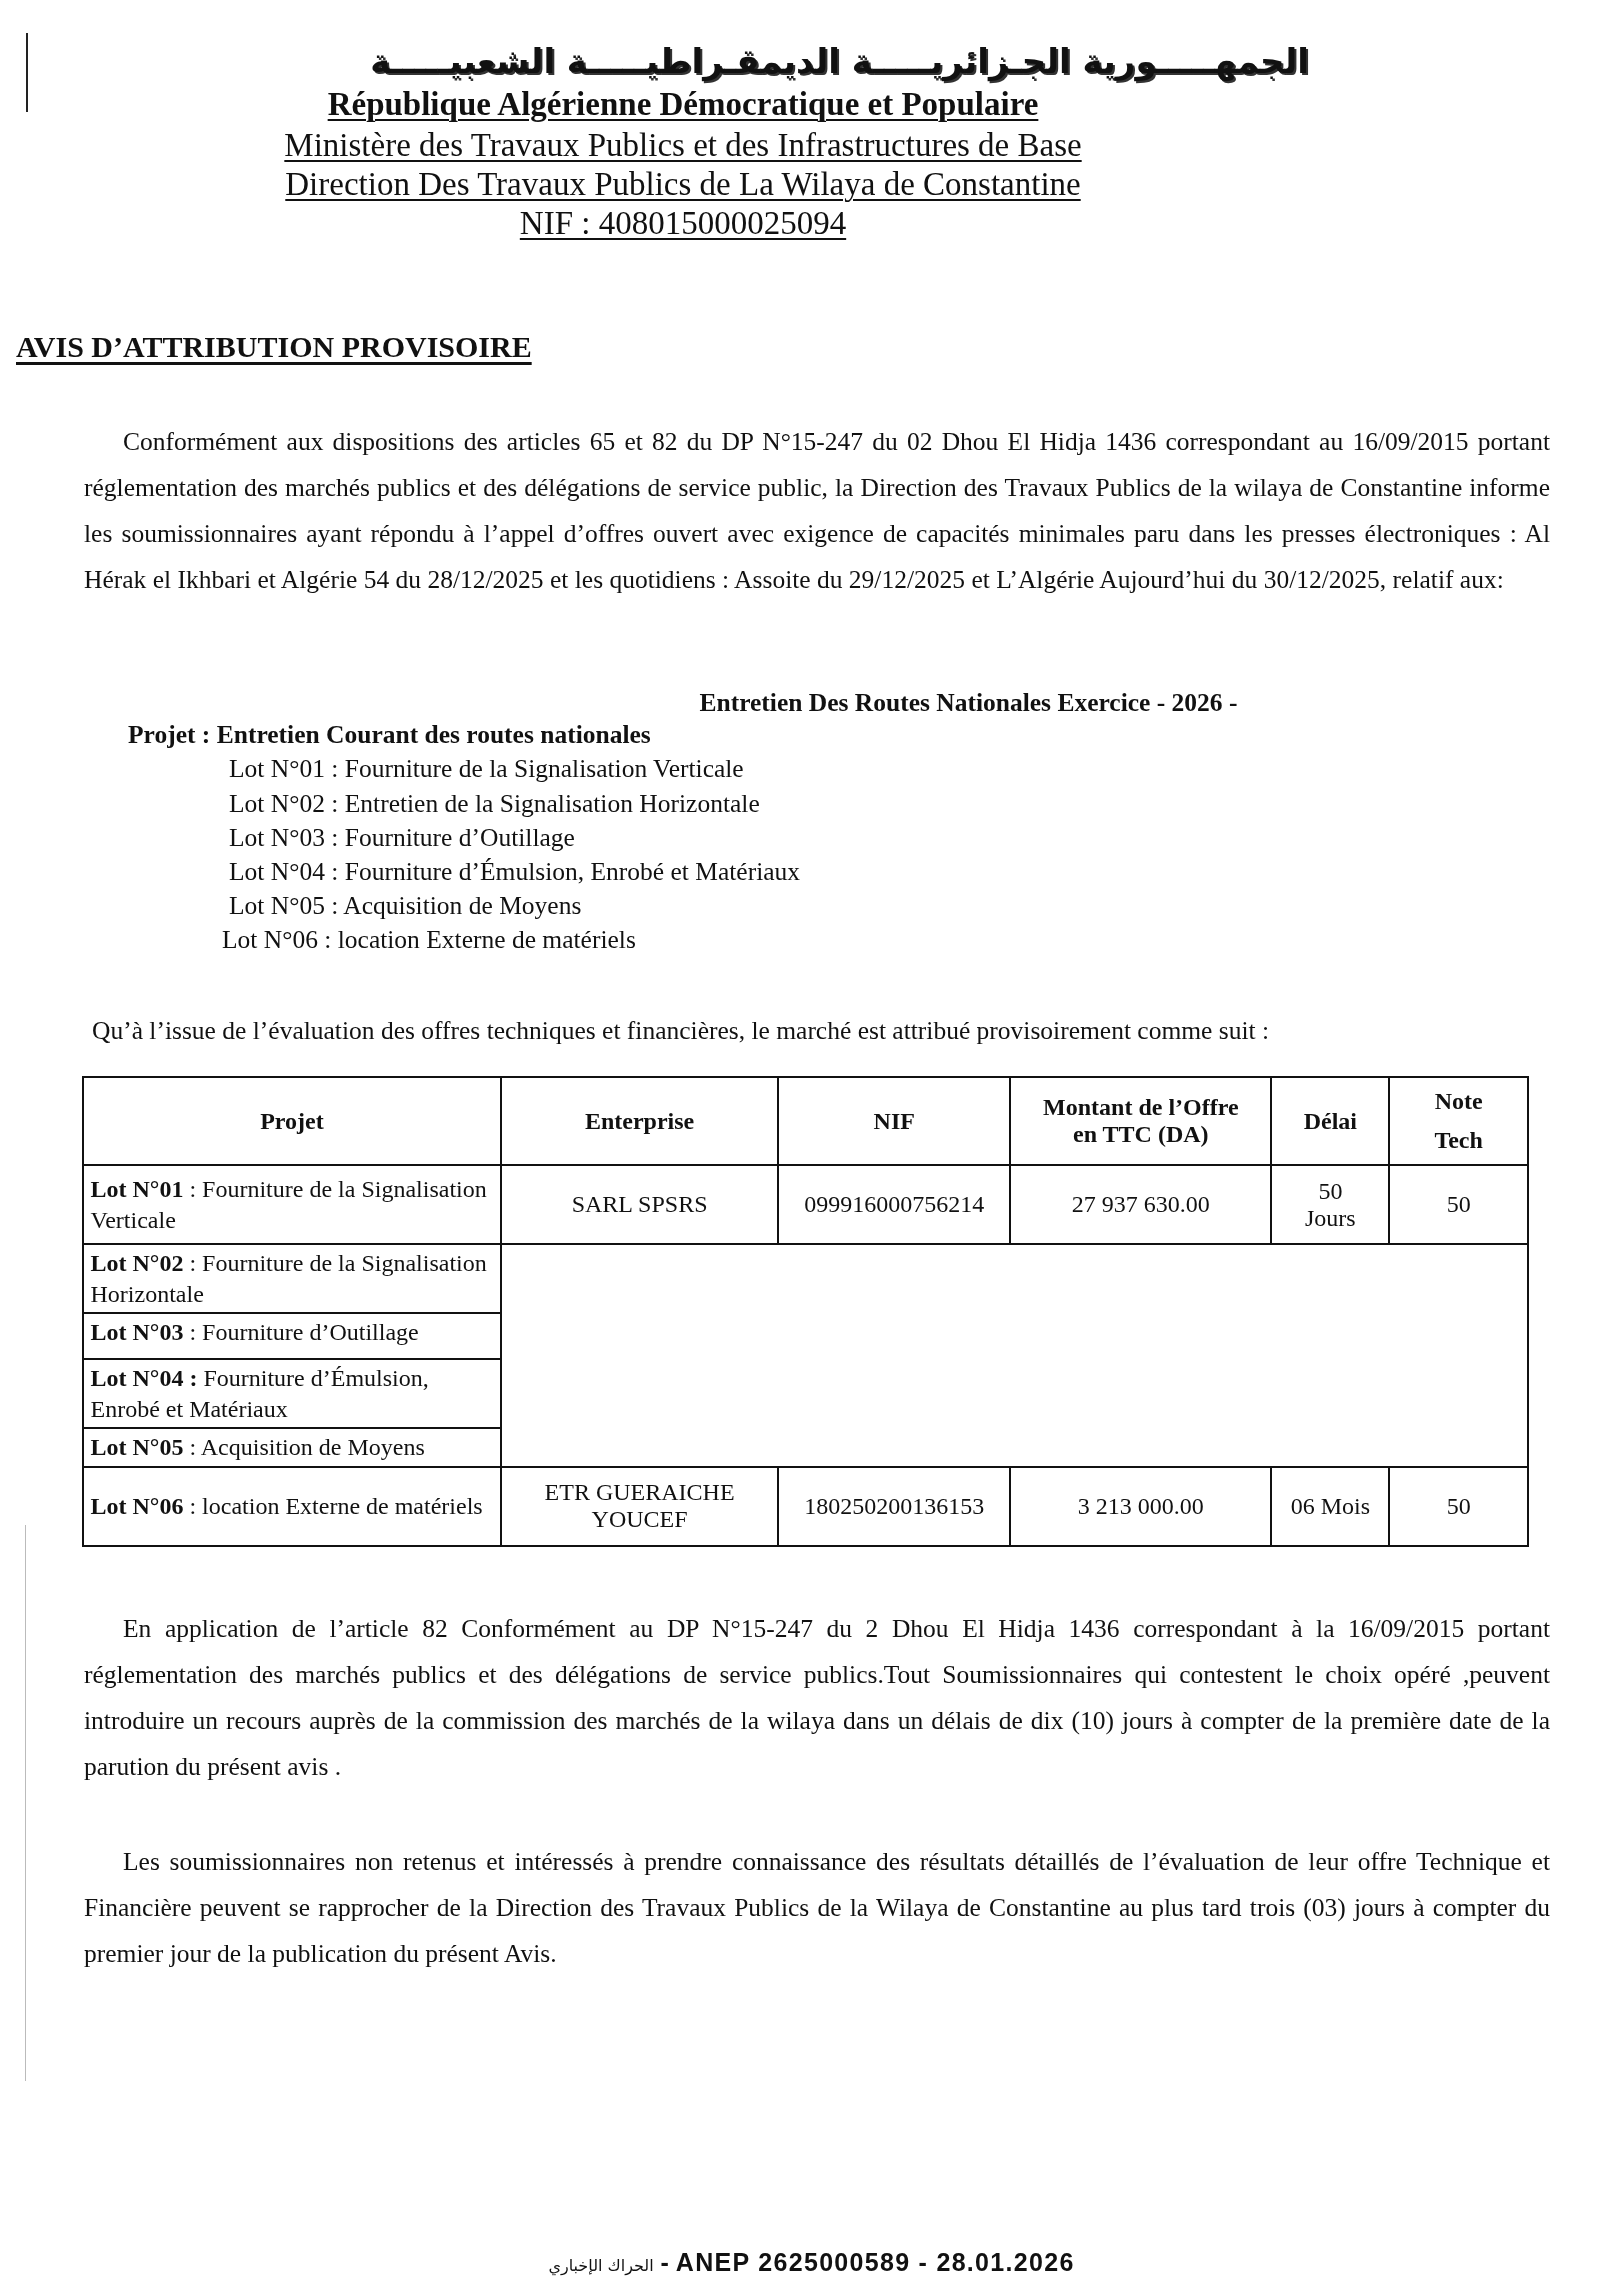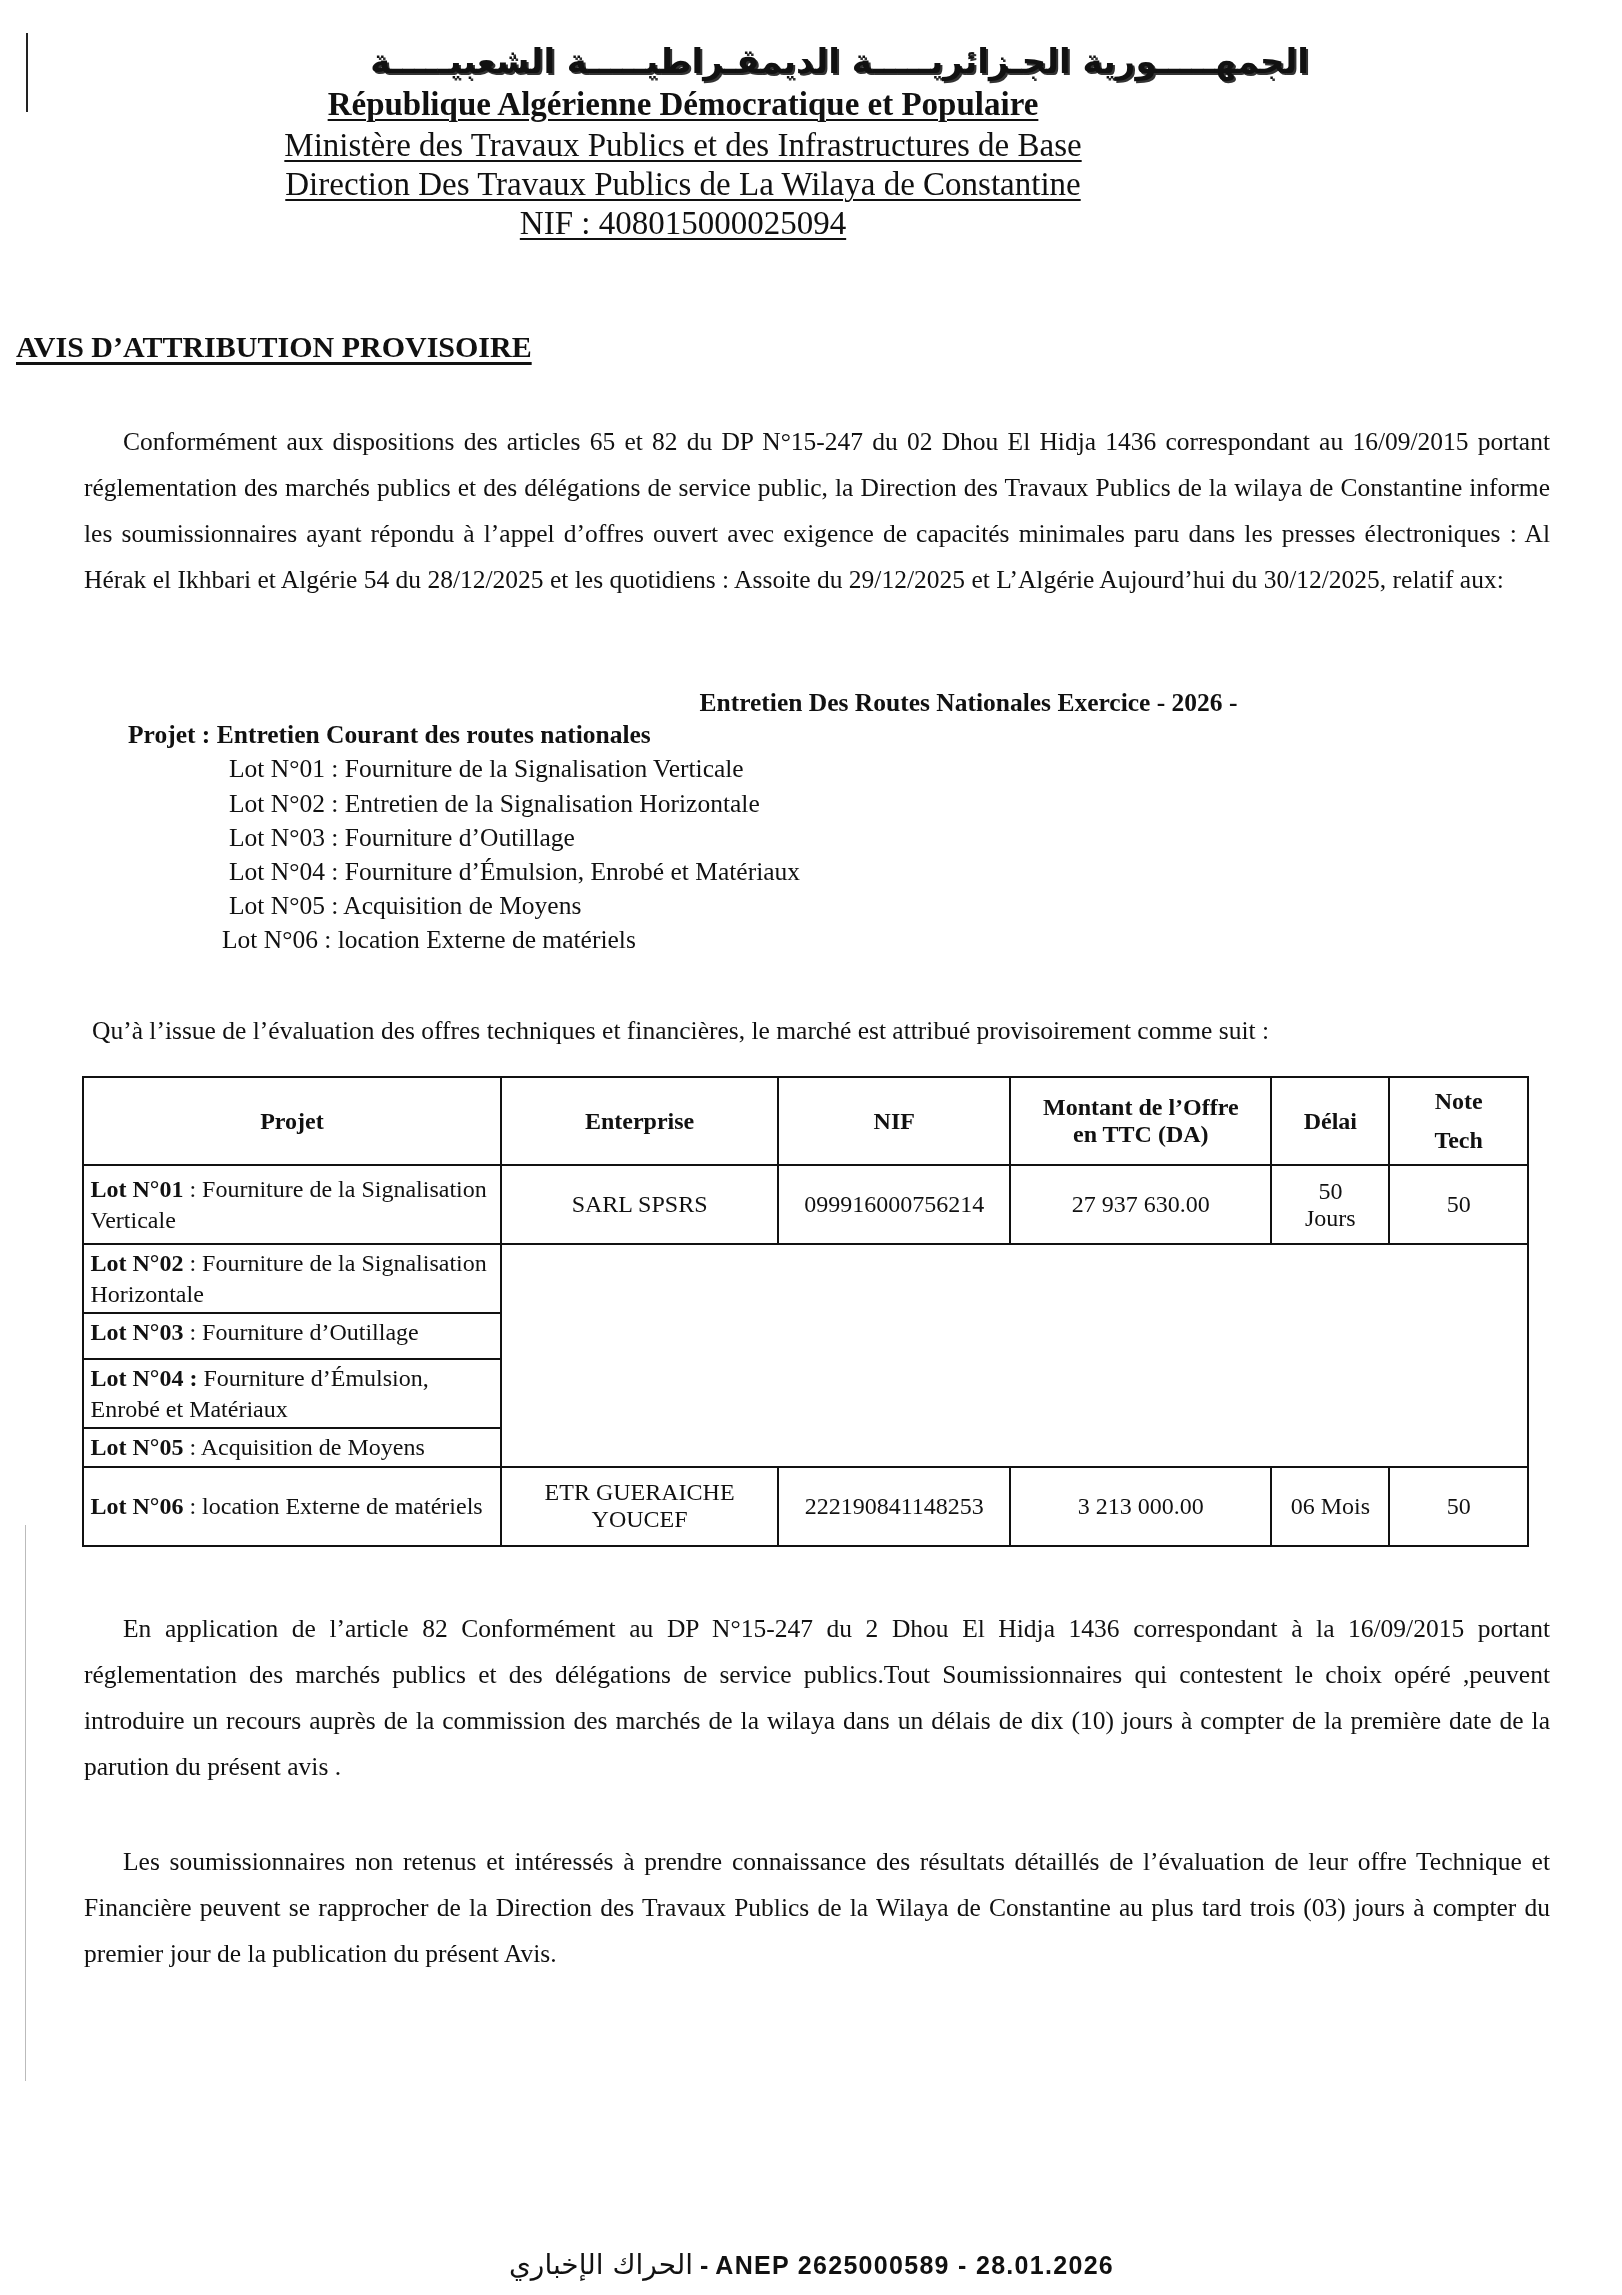--- a/index.html
+++ b/index.html
@@ -19,21 +19,21 @@
   .center-bold { position:absolute; left:0; width:1623px; text-align:center; font-weight:bold; font-size:25.5px; }
   .lot-line { position:absolute; font-size:25.5px; }
   .lot-line b { font-weight:normal; }
   table.attrib { position:absolute; left:82px; top:1076px; width:1447px; border-collapse:collapse; font-size:24px; }
   table.attrib td, table.attrib th { border:2px solid #111; padding:2.6px 6.5px; vertical-align:middle; }
   table.attrib th { font-weight:bold; text-align:center; }
   table.attrib td.c { text-align:center; }
   table.attrib td.l { text-align:left; line-height:31px; }
   .footer { position:absolute; left:0; width:1623px; top:2248px; text-align:center;
             font-family:"Liberation Sans", sans-serif; font-weight:bold; font-size:25px; letter-spacing:1.3px; }
-  .footer .ar { font-weight:normal; font-family:"DejaVu Sans", sans-serif; font-size:28px; }
+  .footer .ar { font-weight:normal; font-family:"DejaVu Sans", sans-serif; font-size:16px; }
 </style>
 </head>
 <body>
 
 <div class="scanline"></div>
 <div class="scanline2"></div>
 
 <div class="arabic-header">الجمهـــــورية الجـزائريـــــة الديمقـراطيـــــة الشعبيـــــة</div>
 
 <div class="hdr" style="top:85px;font-weight:bold;"><span>République Algérienne Démocratique et Populaire</span></div>
@@ -108,21 +108,21 @@
   </tr>
   <tr style="height:38px;">
     <td class="l"><b>Lot N°05</b><span> : Acquisition de Moyens</span></td>
   </tr>
   <tr style="height:79px;">
     <td class="l"><b>Lot N°06</b><span> : location Externe de matériels</span></td>
     <td class="c">
       <div>ETR GUERAICHE</div>
       <div>YOUCEF</div>
     </td>
-    <td class="c">222190841148253</td>
+    <td class="c">180250200136153</td>
     <td class="c">3 213 000.00</td>
     <td class="c">06 Mois</td>
     <td class="c">50</td>
   </tr>
 </tbody>
   </table>
 
 <div class="para" style="top:1606px;"><span class="indent"></span><span>En application de l’article 82 Conformément au  DP N°15-247 du 2 Dhou El Hidja 1436 correspondant à la 16/09/2015 portant réglementation  des marchés publics et des délégations de service publics.Tout Soumissionnaires qui contestent  le choix opéré ,peuvent introduire un recours  auprès de la commission  des marchés de la wilaya  dans  un délais de  dix  (10)  jours à compter de la première date  de la  parution du présent avis .</span></div>
 
 <div class="para" style="top:1839px;"><span class="indent"></span><span>Les soumissionnaires non retenus et intéressés à prendre connaissance des résultats détaillés de l’évaluation de leur offre Technique et Financière peuvent se rapprocher  de la Direction des Travaux Publics de la Wilaya de Constantine au plus tard trois (03) jours à compter du premier jour de la publication du présent Avis.</span></div>

